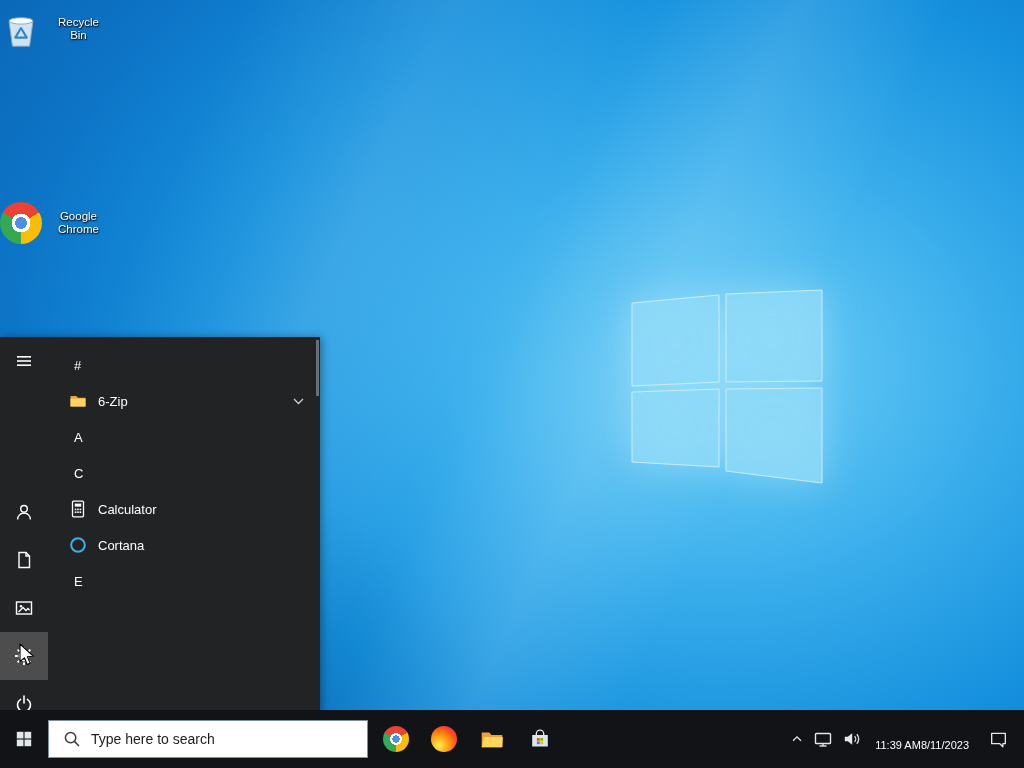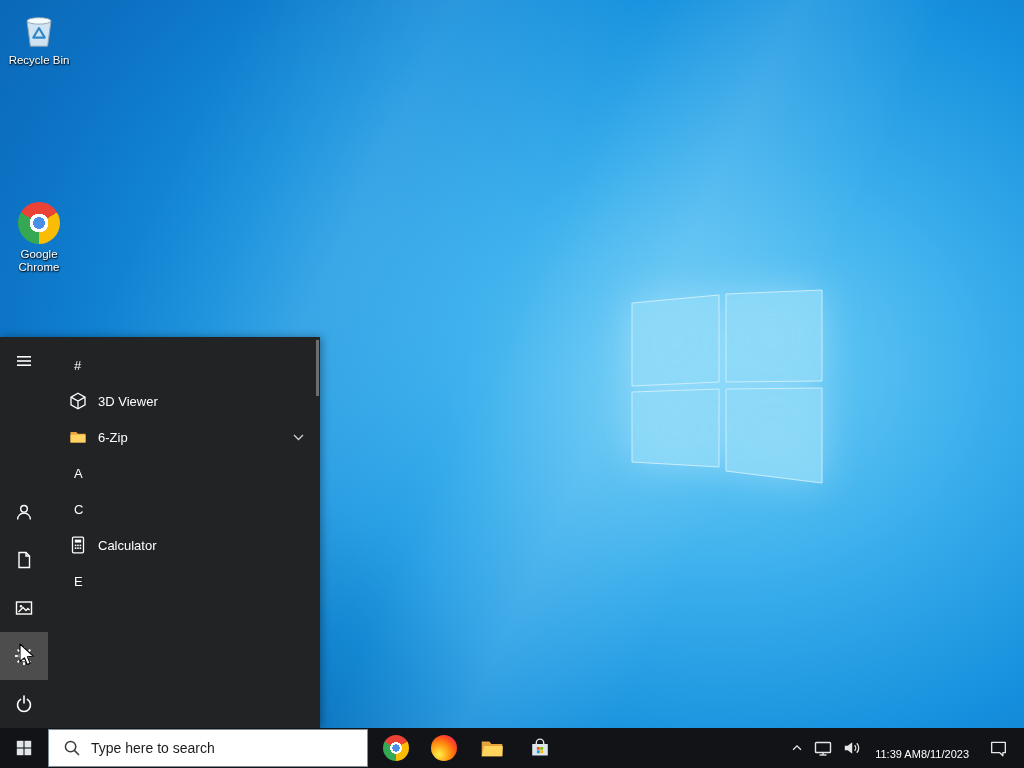--- a/index.html
+++ b/index.html
@@ -13,21 +13,21 @@
   .wallpaper{position:absolute;inset:0;
     background:radial-gradient(ellipse 920px 720px at 70% 48%,
       #72d2f8 0%, #3aaeec 30%, #1590dd 55%, #0d74c6 78%, #0a63b2 100%);}
   .beam{position:absolute;inset:0;pointer-events:none;}
   .beam1{background:linear-gradient(115deg, rgba(255,255,255,0) 18%, rgba(255,255,255,0.10) 33%, rgba(255,255,255,0) 46%);}
   .beam2{background:linear-gradient(115deg, rgba(255,255,255,0) 48%, rgba(230,248,255,0.12) 58%, rgba(255,255,255,0) 69%);}
   .shade{position:absolute;inset:0;background:radial-gradient(ellipse 640px 420px at 6% 96%, rgba(6,48,98,0.30), transparent 70%);pointer-events:none;}
   .logo{position:absolute;left:0;top:0;pointer-events:none;filter:drop-shadow(0 0 18px rgba(175,228,252,0.65));}
 
   
-  .desk-icon{position:absolute;width:78px;display:flex;flex-direction:column;align-items:center;gap:4px;z-index:2;}
+  .desk-icon{position:absolute;width:78px;display:flex;flex-direction:row;align-items:center;gap:16px;z-index:2;}
   #icon-recycle{left:0;top:8px;}
   #icon-firefox{left:0;top:104px;}
   #icon-chrome{left:0;top:202px;}
   .desk-icon .ic{width:42px;height:42px;display:flex;align-items:center;justify-content:center;}
   .desk-icon .lbl{color:#fff;font-size:11.5px;line-height:13px;text-align:center;
     text-shadow:0 1px 2px rgba(0,0,0,.9),1px 1px 1px rgba(0,0,0,.6);max-width:74px;}
 
   .ff-circle{--s:42px;width:var(--s);height:var(--s);border-radius:50%;
     background:radial-gradient(circle at 30% 75%, #fff04e 0%, #ffbf28 22%, #ff8a0e 45%, #ff4b1f 68%, #e0246a 88%, #b5007f 100%);}
   .chrome-circle{--s:42px;width:var(--s);height:var(--s);border-radius:50%;
@@ -51,21 +51,21 @@
 
   .sm-list{flex:1;padding-top:10px;overflow:hidden;}
   .sm-row{height:36px;display:flex;align-items:center;padding-left:20px;padding-right:16px;color:#fff;font-size:13px;}
   .sm-header{padding-left:26px;}
   .sm-app{gap:10px;}
   .sm-icon{width:20px;height:20px;flex:0 0 20px;display:flex;align-items:center;justify-content:center;}
   .sm-chevron{margin-left:auto;display:flex;}
   .sm-scroll{position:absolute;right:1px;top:3px;width:3px;height:56px;background:#6f6f6f;z-index:6;}
 
   
-  .taskbar{position:absolute;left:0;bottom:0;width:1024px;height:40px;background:#111317;
+  .taskbar{position:absolute;left:0;bottom:0;width:1024px;height:58px;background:#111317;
     display:flex;align-items:center;z-index:10;}
   .tb-start{width:48px;height:40px;display:flex;align-items:center;justify-content:center;}
   .tb-search{position:relative;width:320px;height:38px;background:#fff;border:1px solid #7e909c;
     display:flex;align-items:center;}
   .tb-search .mag{display:flex;margin-left:14px;}
   .tb-search input{border:none;outline:none;background:transparent;margin-left:10px;width:250px;
     font-size:14px;color:#111;font-family:inherit;}
   .tb-search input::placeholder{color:#1c1c1c;opacity:1;}
   .tb-pinned{display:flex;margin-left:4px;}
   .tb-app{width:48px;height:40px;display:flex;align-items:center;justify-content:center;}
@@ -181,29 +181,20 @@
       </button>
     </div>
 
     <div class="sm-list">
       <div class="sm-row sm-header">
         <span>#</span>
       </div>
       <div class="sm-row sm-app">
         <span class="sm-icon">
           <svg width="20" height="20" viewBox="0 0 20 20">
-              <path d="M10 2.2 L17 6.1 V13.9 L10 17.8 L3 13.9 V6.1 Z" fill="none" stroke="#fff" stroke-width="1.3"></path>
-              <path d="M3 6.1 L10 10 L17 6.1 M10 10 V17.8" fill="none" stroke="#fff" stroke-width="1.3"></path>
-            </svg>
-        </span>
-        <span class="sm-label">3D Viewer</span>
-      </div>
-      <div class="sm-row sm-app">
-        <span class="sm-icon">
-          <svg width="20" height="20" viewBox="0 0 20 20">
               <path d="M2.5 15.5 V5 h5.8 l1.7 1.8 h7.5 V15.5 Z" fill="#e8a33b"></path>
               <path d="M2.5 15.5 V7.6 h15 V15.5 Z" fill="#ffd363"></path>
             </svg>
         </span>
         <span class="sm-label">6-Zip</span>
         <span class="sm-chevron">
           <svg width="11" height="7" viewBox="0 0 11 7">
               <path d="M1 1 L5.5 5.5 L10 1" fill="none" stroke="#d0d0d0" stroke-width="1.3"></path>
             </svg>
         </span>
@@ -223,20 +214,28 @@
                 <rect x="6.8" y="9.6" width="1.6" height="1.6"></rect>
                 <rect x="9.2" y="9.6" width="1.6" height="1.6"></rect>
                 <rect x="11.6" y="9.6" width="1.6" height="1.6"></rect>
                 <rect x="6.8" y="12.4" width="1.6" height="1.6"></rect>
                 <rect x="9.2" y="12.4" width="1.6" height="1.6"></rect>
                 <rect x="11.6" y="12.4" width="1.6" height="1.6"></rect>
               </g>
             </svg>
         </span>
         <span class="sm-label">Calculator</span>
+      </div>
+      <div class="sm-row sm-app">
+        <span class="sm-icon">
+          <svg width="20" height="20" viewBox="0 0 20 20">
+              <circle cx="10" cy="10" r="6.8" fill="none" stroke="#38b2ee" stroke-width="2"></circle>
+            </svg>
+        </span>
+        <span class="sm-label">Cortana</span>
       </div>
       <div class="sm-row sm-header">
         <span>E</span>
       </div>
     </div>
     <div class="sm-scroll"></div>
   </div>
 
   <svg class="cursor" width="22" height="24" viewBox="0 0 22 24">
     <path d="M2 1 L2 18.5 L6.4 14.8 L9.2 21.5 L12.2 20.2 L9.4 13.7 L15.2 13.2 Z" fill="#fff" stroke="#000" stroke-width="1.1" stroke-linejoin="round"></path>

